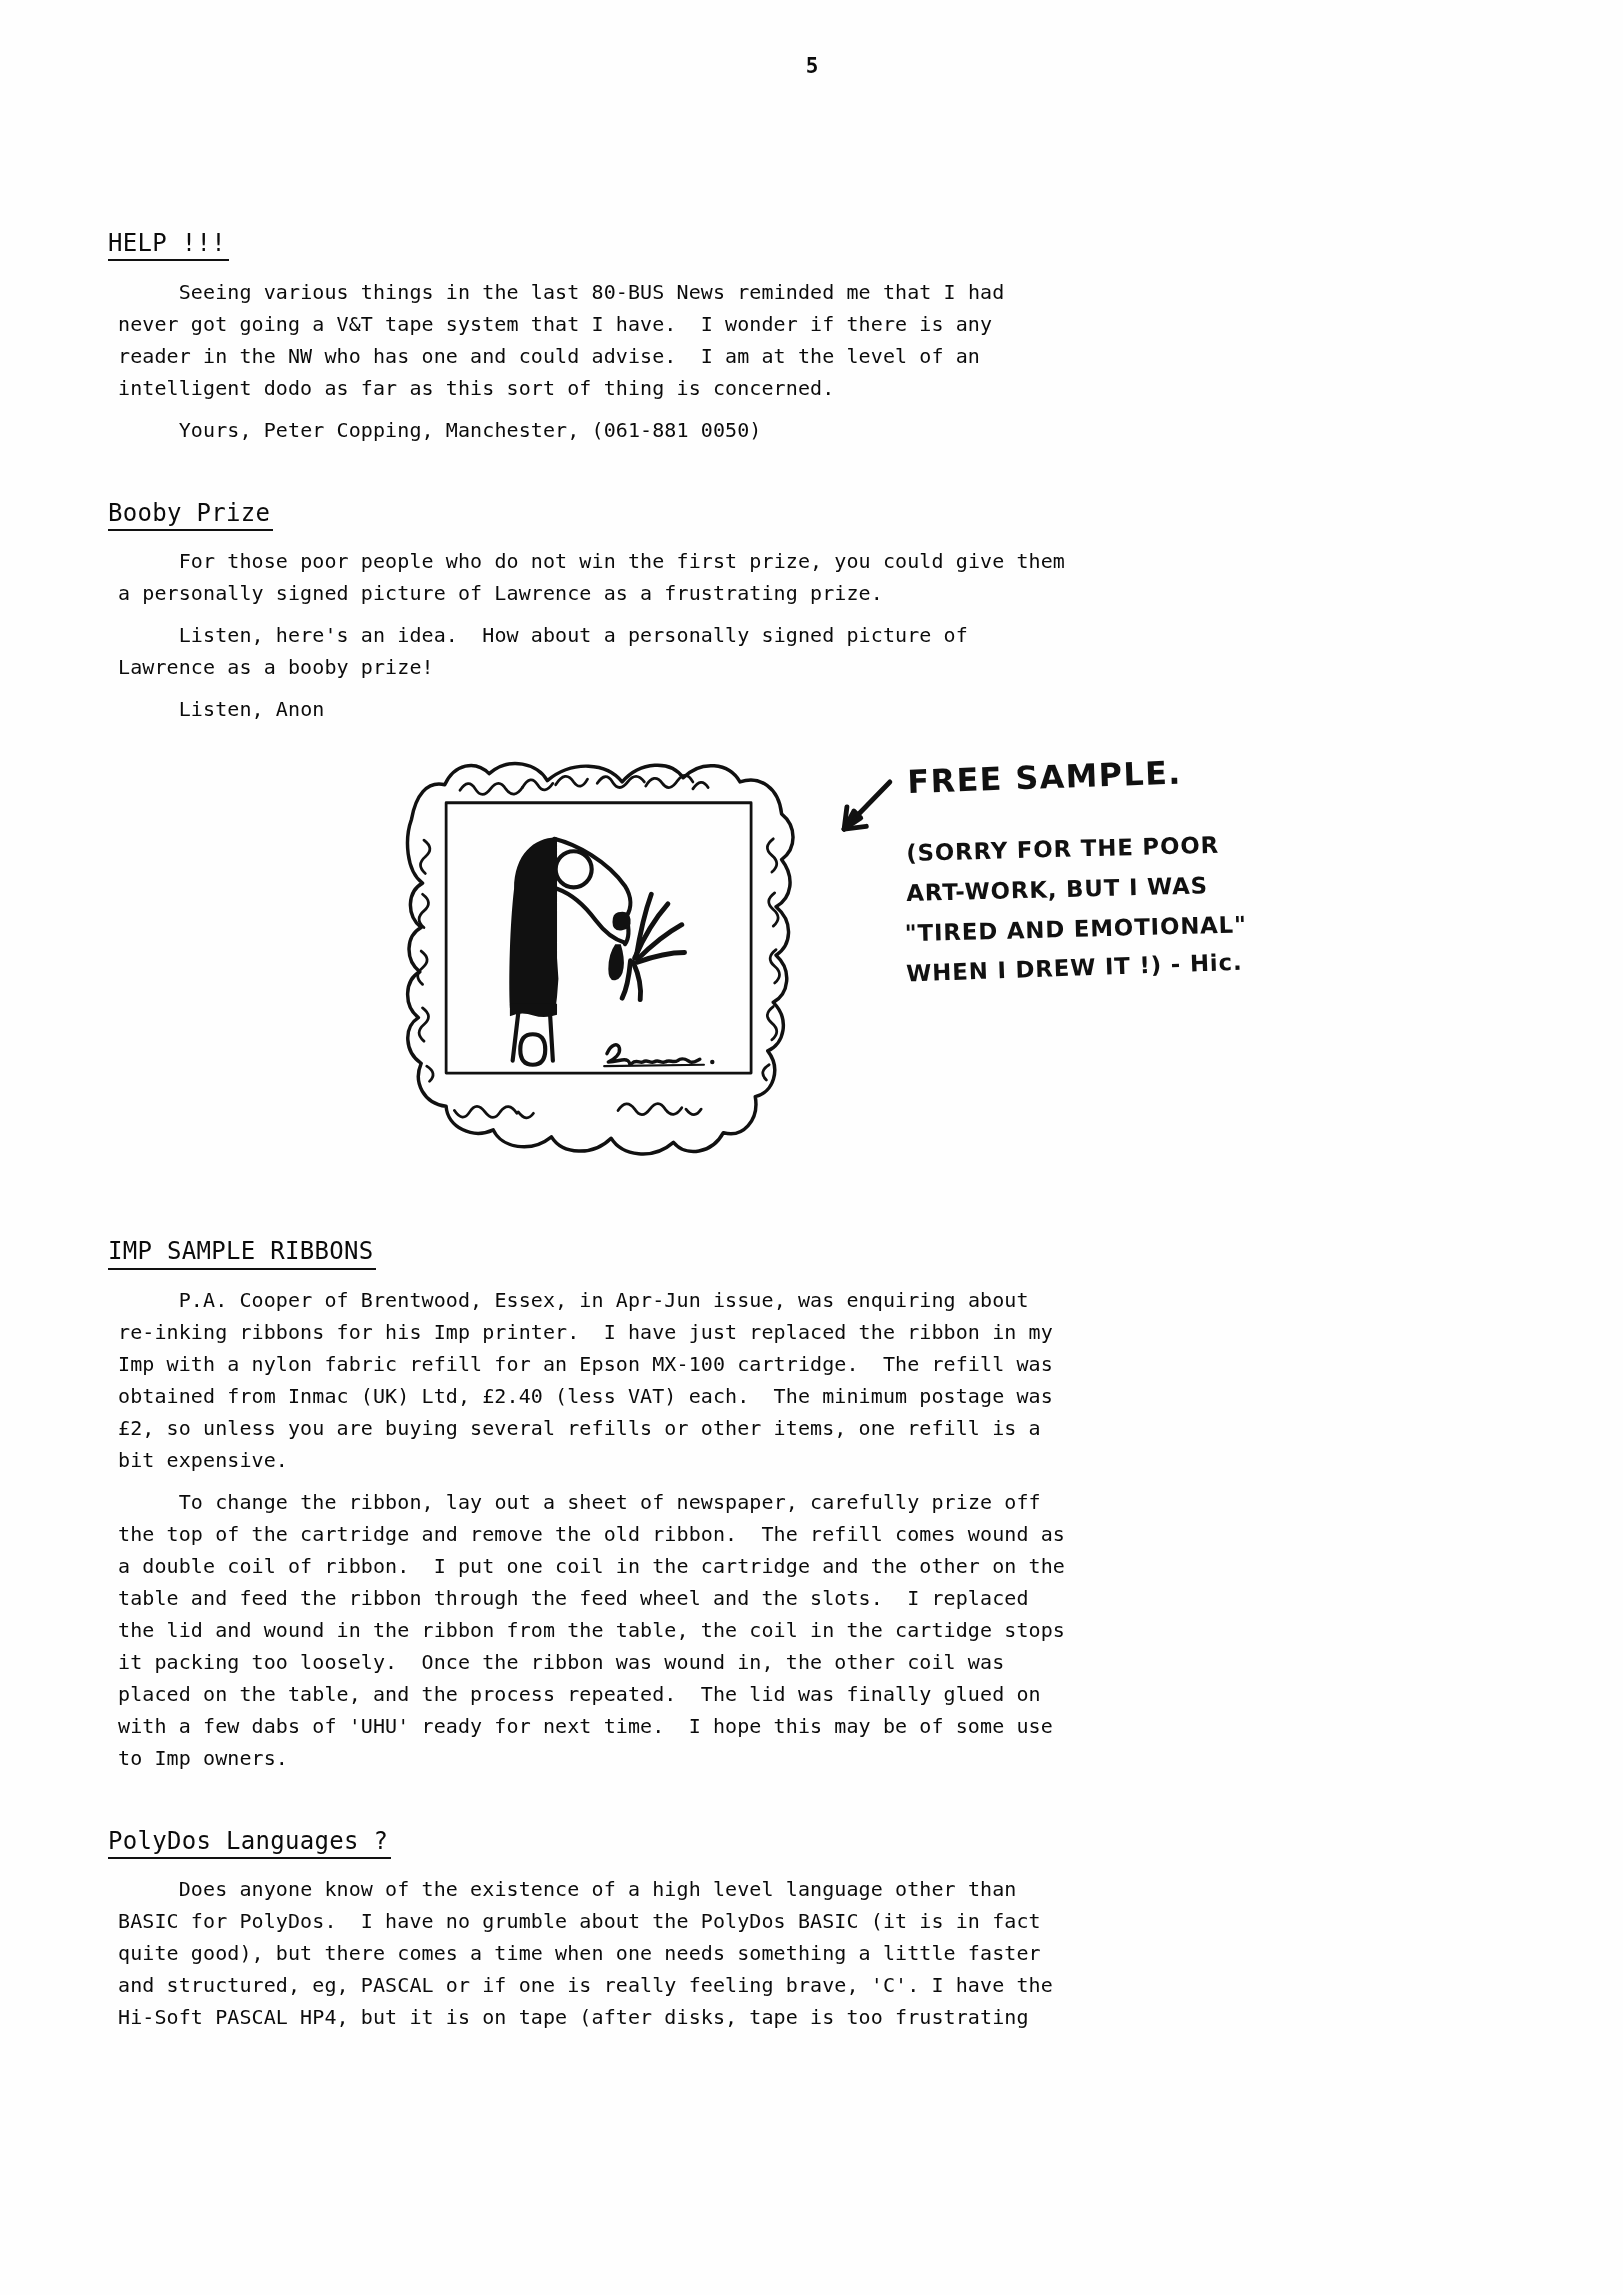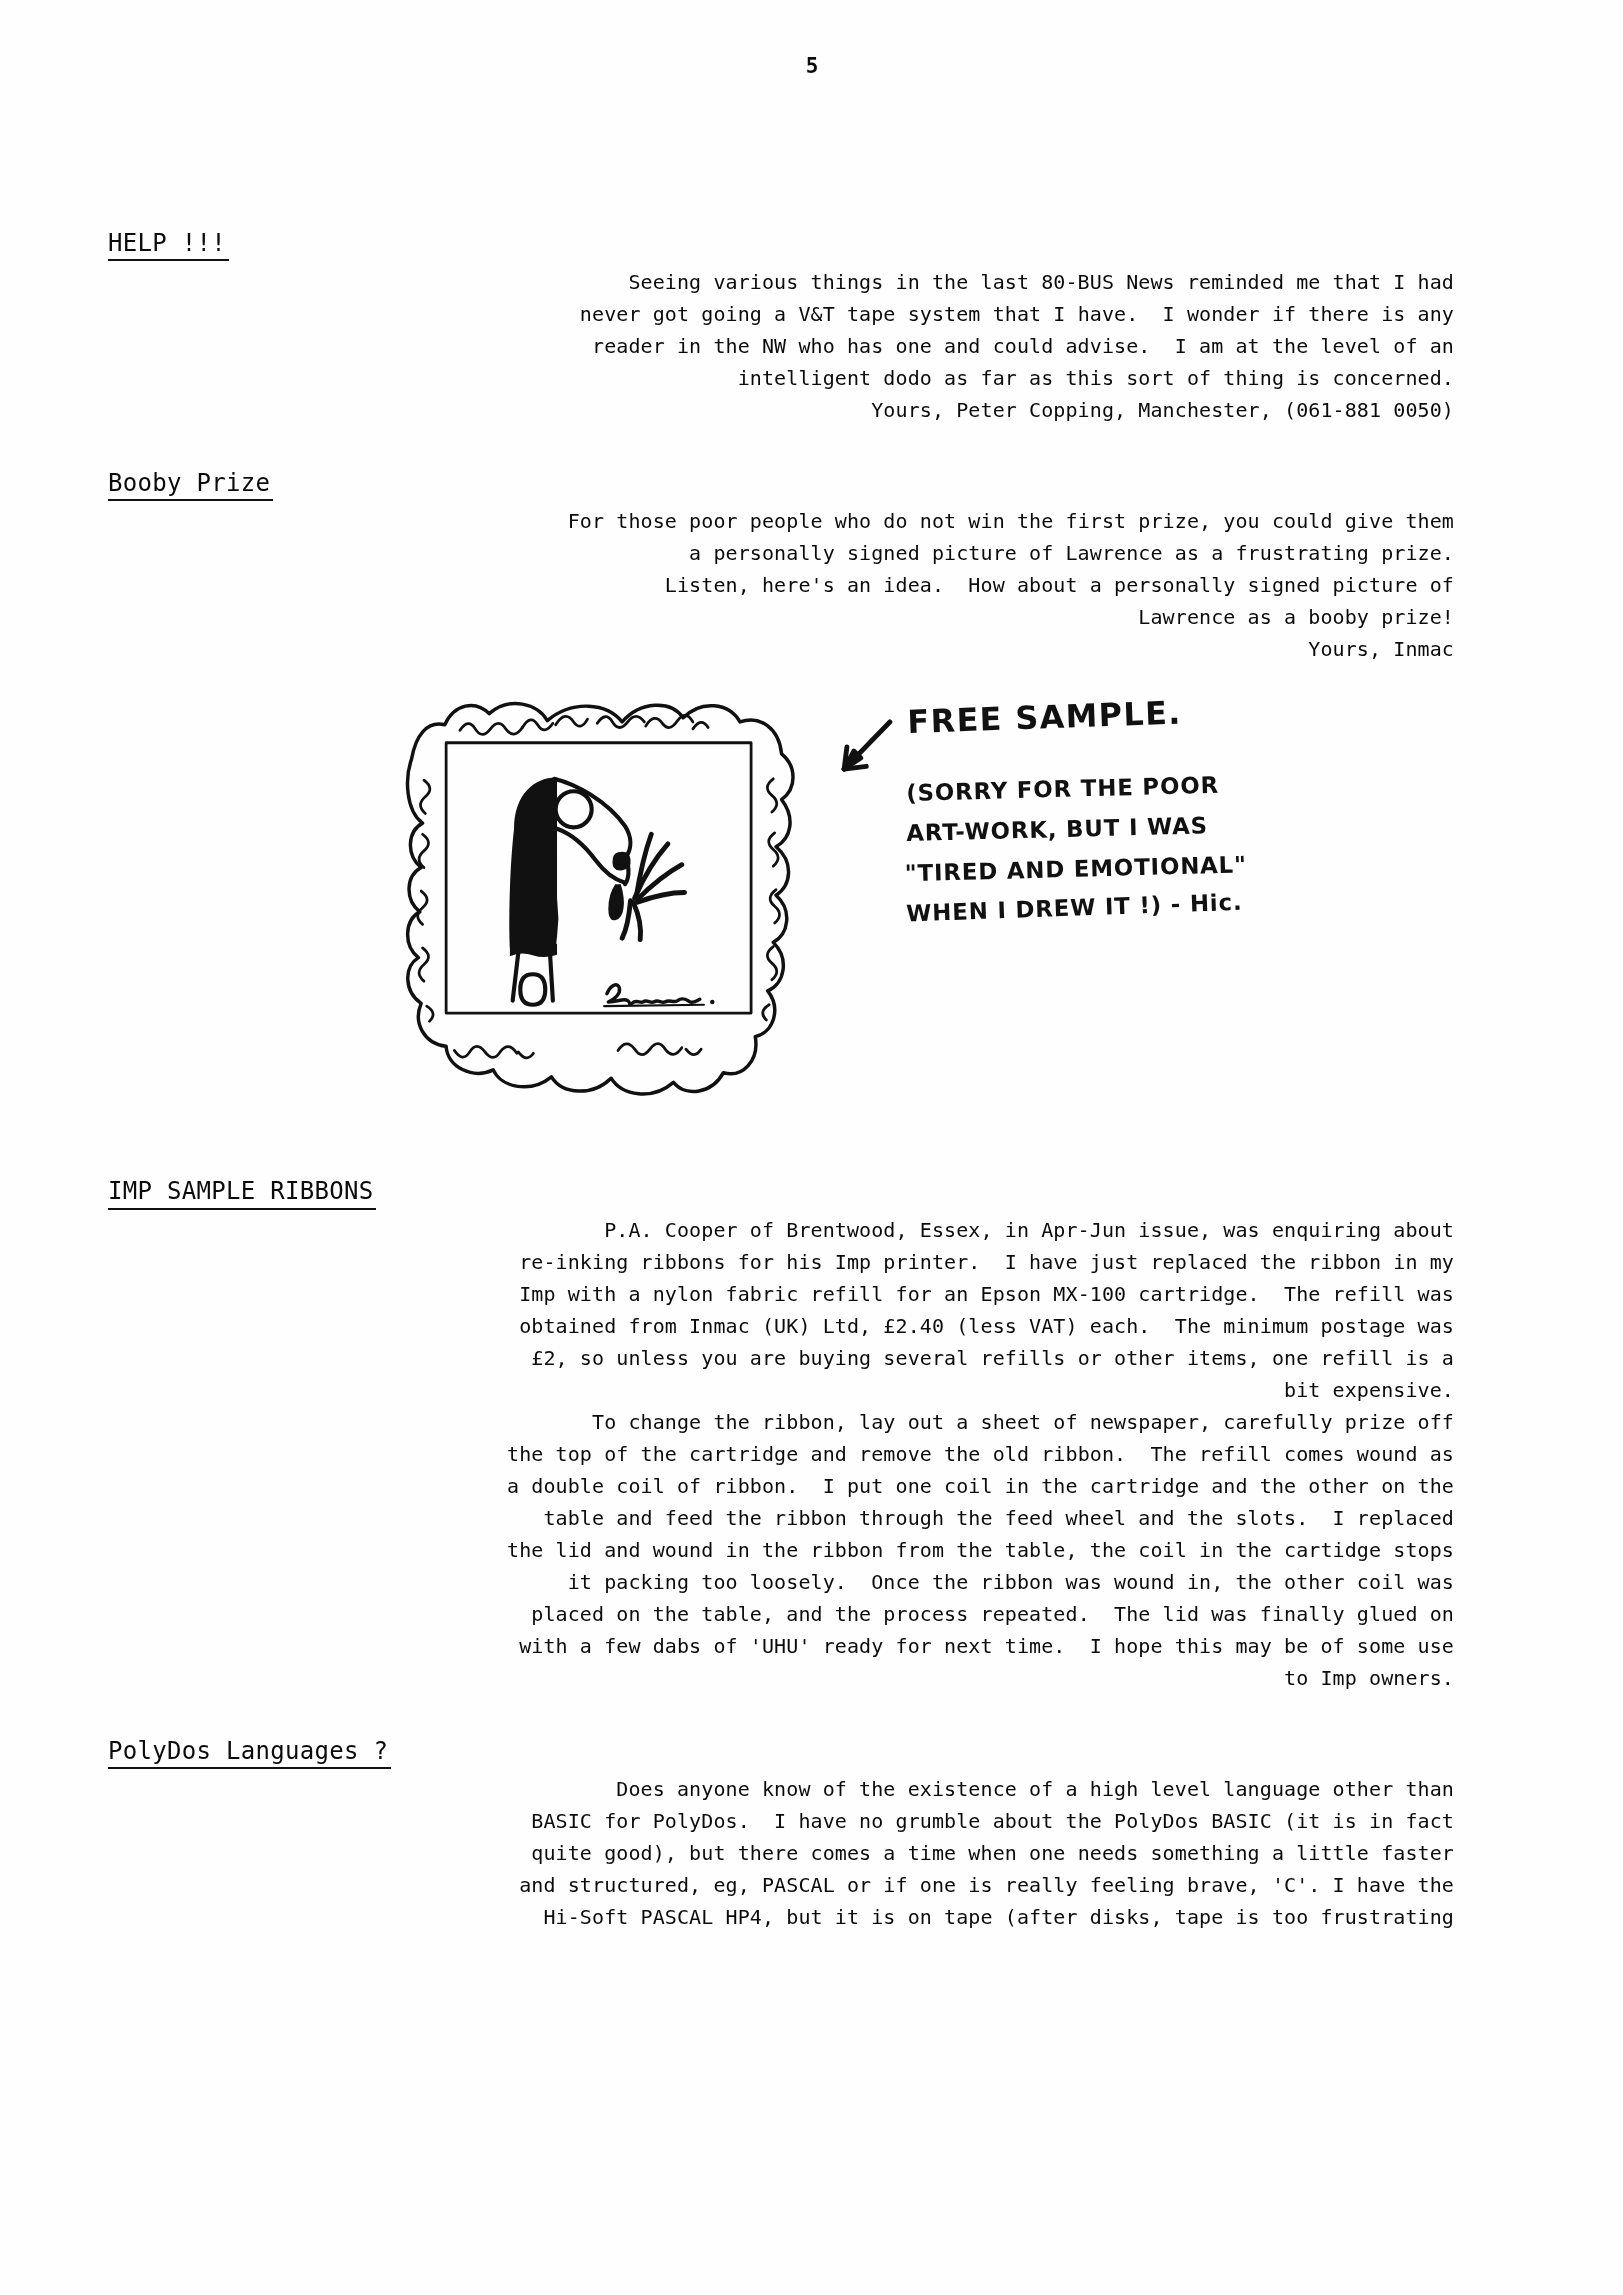--- a/index.html
+++ b/index.html
@@ -46,27 +46,26 @@
     margin: 0 0 4.2px 0;
     padding: 0 2.8px 2.1px 0;
     font-size: 24px;
     font-weight: normal;
     letter-spacing: 0.3px;
     border-bottom: 2.8px solid #111;
     line-height: 1.18;
   }
 
   p.para {
-    margin: 0;
+    margin: 10px;
     font-size: 20px;
     line-height: 32px;
     letter-spacing: 0.1px;
     white-space: pre-wrap;
     word-spacing: 0px;
-    text-align: right;
   }
   .gap-md { height: 43px; }
 
   
   .figure {
     position: relative;
     height: 444px;
     margin-top: 25px;
   }
   .frame-wrap {
@@ -110,21 +109,21 @@
     </div>
 
     <div class="gap-md"></div>
 
     <div class="section">
       <h2 class="heading">Booby Prize</h2>
       <p class="para">     For those poor people who do not win the first prize, you could give them
 a personally signed picture of Lawrence as a frustrating prize.</p>
       <p class="para">     Listen, here's an idea.  How about a personally signed picture of
 Lawrence as a booby prize!</p>
-      <p class="para">     Yours, Inmac</p>
+      <p class="para">     Listen, Anon</p>
     </div>
 
     <div class="figure">
 
       <div class="frame-wrap">
         <svg viewBox="0 0 580 600" xmlns="http://www.w3.org/2000/svg">
           <g fill="none" stroke="#111" stroke-width="5" stroke-linecap="round" stroke-linejoin="round">
 
             <path d="M 18 100
                      C 24 66, 40 44, 66 50

